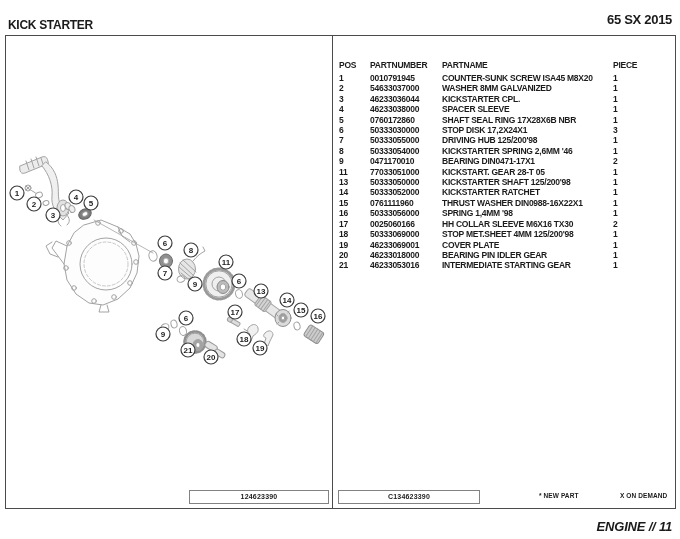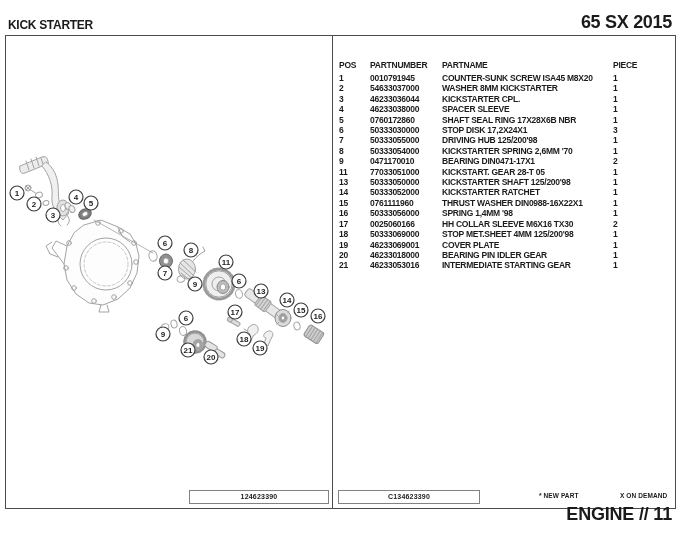--- a/index.html
+++ b/index.html
@@ -1,21 +1,21 @@
 <!DOCTYPE html>
 <html><head>
 <meta charset="utf-8">
 <style>
   html,body{margin:0;padding:0;}
   body{
     width:680px;height:539px;position:relative;background:#ffffff;
     font-family:"Liberation Sans",sans-serif;color:#1b1b1b;overflow:hidden;
   }
   .page-title{position:absolute;left:8px;top:18px;font-size:12px;font-weight:bold;letter-spacing:-0.3px;}
-  .page-model{position:absolute;right:8px;top:12px;font-size:18px;font-weight:bold;letter-spacing:-0.3px;}
+  .page-model{position:absolute;right:8px;top:12px;font-size:13px;font-weight:bold;letter-spacing:-0.3px;}
   .main-box{position:absolute;left:5px;top:35px;width:671px;height:474px;border:1px solid #4b4b4b;box-sizing:border-box;background:#fff;}
   .divider{position:absolute;left:326px;top:0;width:1px;height:472px;background:#4b4b4b;}
   svg.diagram{position:absolute;left:0;top:0;}
   .callout-circle{fill:#ffffff;stroke:#3d3d3d;stroke-width:1.2;}
   .callout-num{font-family:"Liberation Sans",sans-serif;font-size:8px;font-weight:bold;fill:#1d1d1d;text-anchor:middle;}
   table.parts{position:absolute;left:333px;top:24px;width:324px;border-collapse:collapse;table-layout:fixed;}
   table.parts th,table.parts td{
     font-size:8.5px;font-weight:bold;letter-spacing:-0.25px;
     padding:0;height:10.4px;line-height:10.4px;text-align:left;vertical-align:top;white-space:nowrap;overflow:visible;
   }
@@ -23,21 +23,21 @@
   col.c-pos{width:31px;}col.c-pn{width:72px;}col.c-name{width:171px;}col.c-piece{width:50px;}
   th.piece{text-align:right;}
   td.piece{text-align:right;padding-right:8px;}
   .code-box{position:absolute;height:12px;border:1px solid #828282;box-sizing:content-box;
     font-size:7px;font-weight:bold;text-align:center;line-height:12px;letter-spacing:0.2px;background:#fff;}
   .code-left{left:183px;top:454px;width:138px;}
   .code-right{left:332px;top:454px;width:140px;}
   .legend{position:absolute;top:456px;font-size:6.5px;font-weight:bold;letter-spacing:0.1px;}
   .legend-new{left:533px;}
   .legend-demand{left:614px;}
-  .page-number{position:absolute;right:8px;top:504px;font-size:18px;font-weight:bold;letter-spacing:-0.2px;}
+  .page-number{position:absolute;right:8px;top:519px;font-size:13px;font-weight:bold;letter-spacing:-0.2px;font-style:italic;}
 </style>
 </head>
 <body>
 
 <div class="page-title">KICK STARTER</div>
 <div class="page-model">65 SX 2015</div>
 
 <div class="main-box">
 
   <svg class="diagram" width="326" height="472" viewBox="0 0 326 472">
@@ -215,21 +215,21 @@
     <tbody>
         <tr>
           <td class="pos">1</td>
           <td class="partnumber">0010791945</td>
           <td class="partname">COUNTER-SUNK SCREW ISA45 M8X20</td>
           <td class="piece">1</td>
         </tr>
         <tr>
           <td class="pos">2</td>
           <td class="partnumber">54633037000</td>
-          <td class="partname">WASHER 8MM KICKSTARTER</td>
+          <td class="partname">WASHER 8MM GALVANIZED</td>
           <td class="piece">1</td>
         </tr>
         <tr>
           <td class="pos">3</td>
           <td class="partnumber">46233036044</td>
           <td class="partname">KICKSTARTER CPL.</td>
           <td class="piece">1</td>
         </tr>
         <tr>
           <td class="pos">4</td>
@@ -251,21 +251,21 @@
         </tr>
         <tr>
           <td class="pos">7</td>
           <td class="partnumber">50333055000</td>
           <td class="partname">DRIVING HUB 125/200'98</td>
           <td class="piece">1</td>
         </tr>
         <tr>
           <td class="pos">8</td>
           <td class="partnumber">50333054000</td>
-          <td class="partname">KICKSTARTER SPRING 2,6MM '70</td>
+          <td class="partname">KICKSTARTER SPRING 2,6MM '46</td>
           <td class="piece">1</td>
         </tr>
         <tr>
           <td class="pos">9</td>
           <td class="partnumber">0471170010</td>
           <td class="partname">BEARING DIN0471-17X1</td>
           <td class="piece">2</td>
         </tr>
         <tr>
           <td class="pos">11</td>

